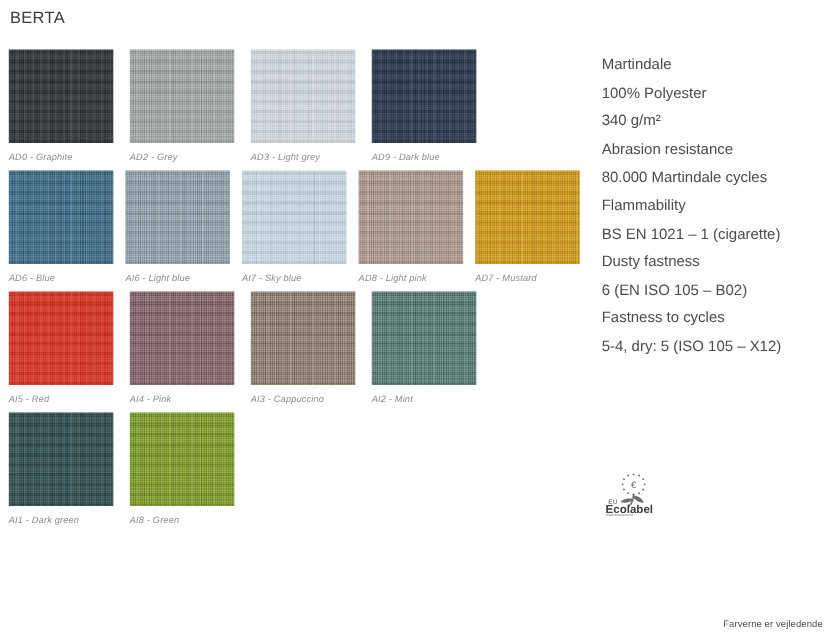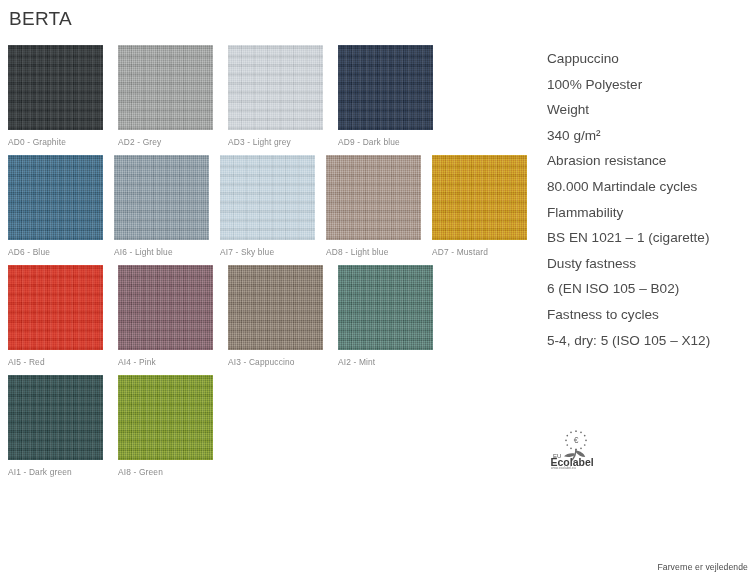--- a/index.html
+++ b/index.html
@@ -11,36 +11,37 @@
     overflow: hidden;
   }
   #page {
     position: relative;
     width: 756px; height: 580px;
     background: #ffffff;
   }
   #title {
     position: absolute;
     left: 9px; top: 8px;
-    font-size: 19px;
+    font-size: 15px;
     color: #3a3a3a;
     letter-spacing: 0.3px;
   }
   #swatch-grid {
     position: absolute;
     left: 8px; top: 45px;
     width: 530px;
   }
   .swatch-row {
     display: flex;
     height: 110px;
   }
   .swatch-cell {
     width: 110px;
     position: relative;
+    font-style: italic;
   }
   .swatch-chip {
     width: 95px;
     height: 85px;
     position: relative;
     overflow: hidden;
     background-color: #888;
   }
   
   .swatch-chip::before {
@@ -138,21 +139,21 @@
         <div class="swatch-cell">
           <div class="swatch-chip" style="background-color: rgb(139, 154, 164);"></div>
           <div class="swatch-label">AI6 - Light blue</div>
         </div>
         <div class="swatch-cell">
           <div class="swatch-chip" style="background-color: rgb(195, 211, 221);"></div>
           <div class="swatch-label">AI7 - Sky blue</div>
         </div>
         <div class="swatch-cell">
           <div class="swatch-chip" style="background-color: rgb(165, 146, 135);"></div>
-          <div class="swatch-label">AD8 - Light blue</div>
+          <div class="swatch-label">AD8 - Light pink</div>
         </div>
         <div class="swatch-cell">
           <div class="swatch-chip" style="background-color: rgb(200, 146, 26);"></div>
           <div class="swatch-label">AD7 - Mustard</div>
         </div>
       </div>
       <div class="swatch-row">
         <div class="swatch-cell">
           <div class="swatch-chip" style="background-color: rgb(209, 49, 34);"></div>
           <div class="swatch-label">AI5 - Red</div>
@@ -176,23 +177,22 @@
           <div class="swatch-label">AI1 - Dark green</div>
         </div>
         <div class="swatch-cell">
           <div class="swatch-chip" style="background-color: rgb(121, 147, 41);"></div>
           <div class="swatch-label">AI8 - Green</div>
         </div>
       </div>
     </div>
 
   <div id="spec-list">
-      <div class="spec-line">Cappuccino</div>
+      <div class="spec-line">Martindale</div>
       <div class="spec-line">100% Polyester</div>
-      <div class="spec-line">Weight</div>
       <div class="spec-line">340 g/m²</div>
       <div class="spec-line">Abrasion resistance</div>
       <div class="spec-line">80.000 Martindale cycles</div>
       <div class="spec-line">Flammability</div>
       <div class="spec-line">BS EN 1021 – 1 (cigarette)</div>
       <div class="spec-line">Dusty fastness</div>
       <div class="spec-line">6 (EN ISO 105 – B02)</div>
       <div class="spec-line">Fastness to cycles</div>
       <div class="spec-line">5-4, dry: 5 (ISO 105 – X12)</div>
     </div>

